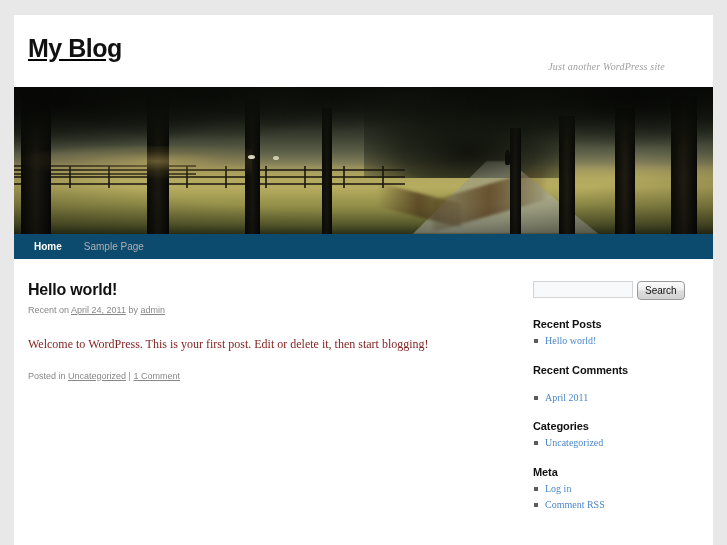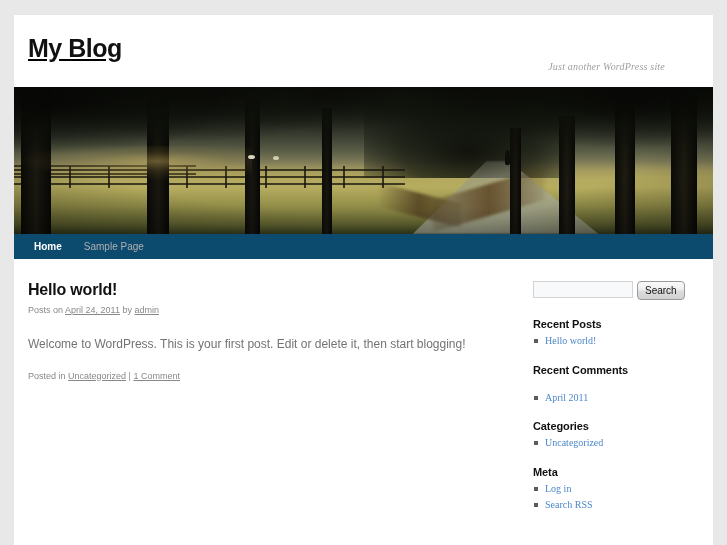--- a/index.html
+++ b/index.html
@@ -207,23 +207,23 @@
     font-size: 9px;
     color: #888888;
     line-height: 1.5;
   }
   .entry-meta a, .entry-footer a {
     color: #888888;
     text-decoration: underline;
   }
   .entry-content {
     margin: 17px 0 0 0;
-    font-family: Liberation Sans, sans-serif;
+    font-family: Liberation Serif, serif;
     font-size: 12px;
-    color: #737373;
+    color: #7f1d1d;
     line-height: 1.6;
   }
   .entry-footer { margin-top: 16px; }
   
   .search-form { display: flex; align-items: stretch; margin-bottom: 18px; }
   .search-field {
     width: 100px; height: 17px;
     border: 1px solid #d3d3d3;
     background: #f7f9fb;
     font-size: 10px;
@@ -333,21 +333,21 @@
   </nav>
 
   <div class="site-content">
 
     <div class="primary">
       <article>
         <h2 class="entry-title">
           <a href="#">Hello world!</a>
         </h2>
         <div class="entry-meta">
-          <span>Posts on</span>
+          <span>Recent on</span>
           <a href="#">April 24, 2011</a>
           <span>by</span>
           <a href="#">admin</a>
         </div>
         <div class="entry-content">Welcome to WordPress. This is your first post. Edit or delete it, then start blogging!</div>
         <div class="entry-footer">
           <span>Posted in</span>
           <a href="#">Uncategorized</a>
           <span>|</span>
           <a href="#">1 Comment</a>
@@ -392,21 +392,21 @@
         </ul>
       </div>
 
       <div class="widget">
         <h3 class="widget-title">Meta</h3>
         <ul>
           <li>
             <a href="#">Log in</a>
           </li>
           <li>
-            <a href="#">Search RSS</a>
+            <a href="#">Comment RSS</a>
           </li>
 
         </ul>
       </div>
 
     </div>
   </div>
 </div>
 
 </body></html>

